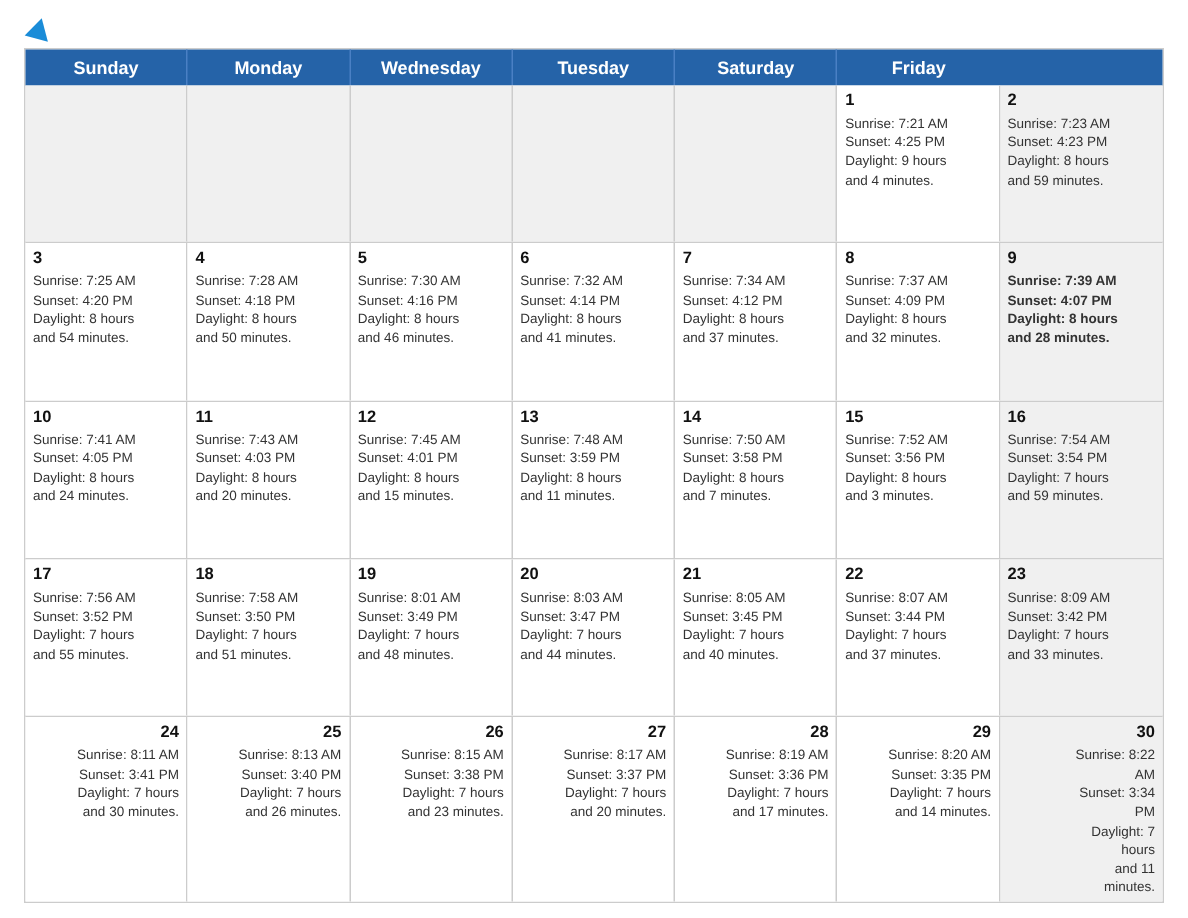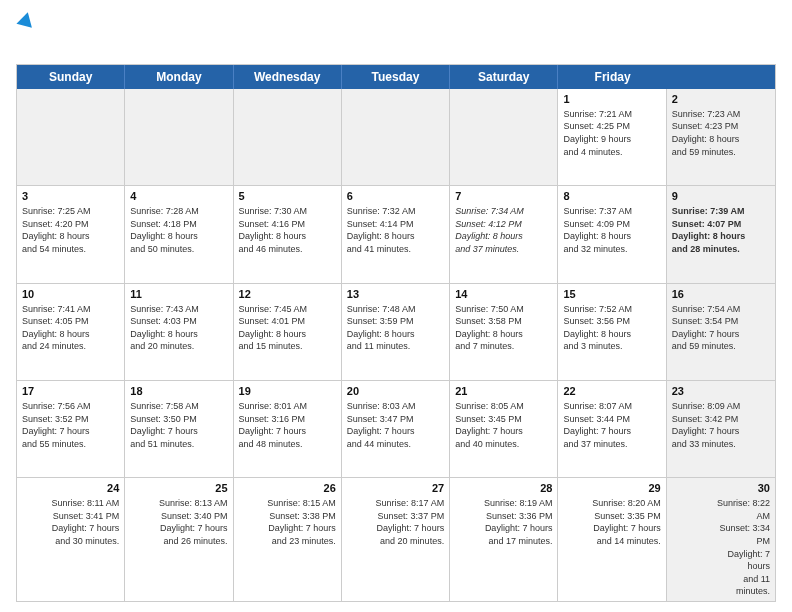--- a/index.html
+++ b/index.html
@@ -9,21 +9,20 @@
       width: 792px;
       height: 612px;
       overflow: hidden;
     }
     .page {
       width: 792px;
       height: 612px;
       padding: 12px 16px 10px 16px;
       display: flex;
       flex-direction: column;
-      gap: 32px;
     }
     .header {
       display: flex;
       align-items: flex-start;
       justify-content: space-between;
       margin-bottom: 6px;
     }
     .logo {
       display: flex;
       flex-direction: column;
@@ -206,21 +205,21 @@
           </div>
           <div class="cal-cell">
             <span class="day-num">6</span>
             <div class="cell-info" style="white-space: pre-line;">Sunrise: 7:32 AM
 Sunset: 4:14 PM
 Daylight: 8 hours
 and 41 minutes.</div>
           </div>
           <div class="cal-cell">
             <span class="day-num">7</span>
-            <div class="cell-info" style="white-space: pre-line; font-style: italic;">Sunrise: 7:34 AM
+            <div class="cell-info" style="white-space: pre-line;">Sunrise: 7:34 AM
 Sunset: 4:12 PM
 Daylight: 8 hours
 and 37 minutes.</div>
           </div>
           <div class="cal-cell">
             <span class="day-num">8</span>
             <div class="cell-info" style="white-space: pre-line;">Sunrise: 7:37 AM
 Sunset: 4:09 PM
 Daylight: 8 hours
 and 32 minutes.</div>
@@ -295,21 +294,21 @@
           <div class="cal-cell">
             <span class="day-num">18</span>
             <div class="cell-info" style="white-space: pre-line;">Sunrise: 7:58 AM
 Sunset: 3:50 PM
 Daylight: 7 hours
 and 51 minutes.</div>
           </div>
           <div class="cal-cell">
             <span class="day-num">19</span>
             <div class="cell-info" style="white-space: pre-line;">Sunrise: 8:01 AM
-Sunset: 3:16 PM
+Sunset: 3:49 PM
 Daylight: 7 hours
 and 48 minutes.</div>
           </div>
           <div class="cal-cell">
             <span class="day-num">20</span>
             <div class="cell-info" style="white-space: pre-line;">Sunrise: 8:03 AM
 Sunset: 3:47 PM
 Daylight: 7 hours
 and 44 minutes.</div>
           </div>

